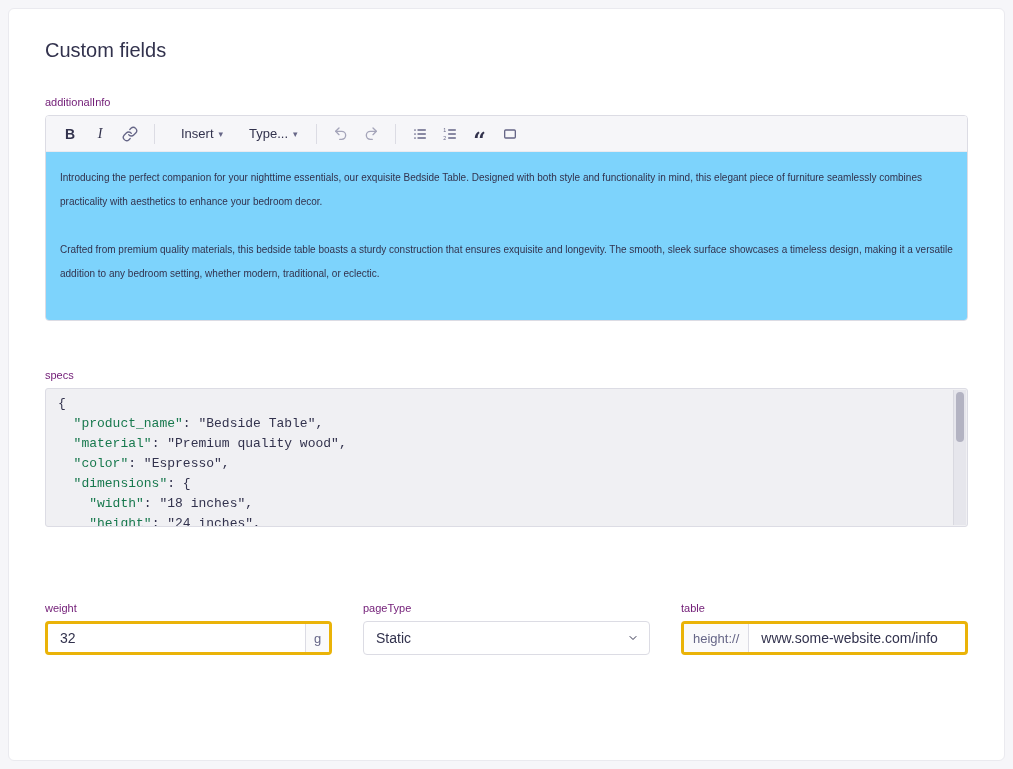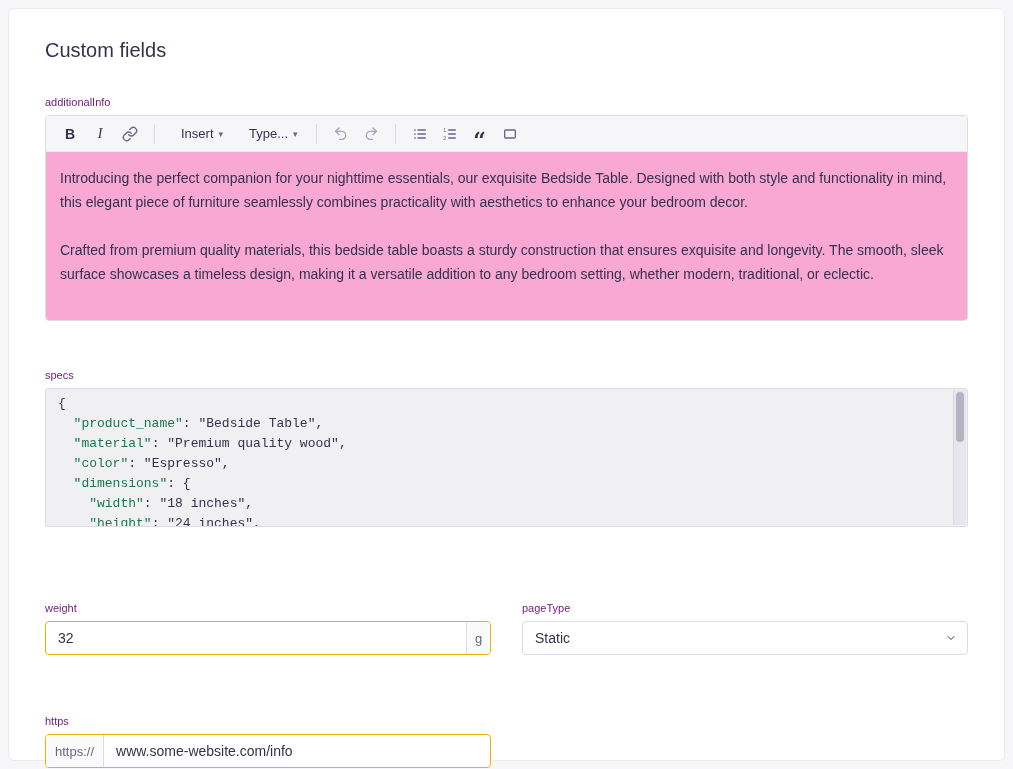--- a/index.html
+++ b/index.html
@@ -32,21 +32,21 @@
     font-family:"Liberation Sans", sans-serif; font-size:14px; color:#32324d; gap:5px;
   }
   .tb-btn.bold { font-weight:bold; }
   .tb-btn.italic { font-style:italic; font-family:"Liberation Serif", serif; }
   .tb-btn.dd { font-size:13px; padding:0 8px;margin-left:8px; }
   .tb-btn .caret { font-size:9px; color:#666687; }
   .tb-btn.quote { font-family:"DejaVu Serif", serif; font-size:22px; font-weight:bold; line-height:10px; padding-top:12px; }
   .tb-sep { width:1px; height:20px; background:#dcdce4; margin:0 8px; }
   .rte-content {
     height:168px; padding:14px 14px; overflow:hidden;
-    font-size:14px; line-height:24px; color:#32324d; background:#f9a8d4;
+    font-size:10px; line-height:24px; color:#32324d; background:#7dd3fc;
   }
   .rte-content p { margin:0 0 24px 0; }
 
   
   .field-specs { margin-bottom:75px; }
   .code-editor {
     position:relative; height:139px; overflow:hidden;
     background:#f0f0f3; border:1px solid #dcdce4; border-radius:3px;
   }
   .code-lines { padding:5px 26px 5px 12px; }
@@ -61,26 +61,26 @@
     position:absolute; top:1px; right:1px; bottom:1px; width:13px;
     background:#e6e6ec; border-left:1px solid #d9d9e0;
   }
   .fake-scrollbar .thumb {
     position:absolute; top:2px; left:2px; width:8px; height:50px;
     background:#b3b3c2; border-radius:4px;
   }
 
   
   .grid {
-    display:grid; grid-template-columns:1fr 1fr;
+    display:grid; grid-template-columns:1fr 1fr 1fr;
     column-gap:31px; row-gap:46px;
   }
   .input-wrap {
     display:flex; align-items:stretch; height:34px;
-    border:1px solid #eab308; border-radius:4px; background:#fff; overflow:hidden;
+    border:3px solid #eab308; border-radius:4px; background:#fff; overflow:hidden;
   }
   .input-wrap input {
     flex:1; min-width:0; border:none; outline:none; background:transparent;
     padding:0 12px; font-family:"Liberation Sans", sans-serif; font-size:14px; color:#32324d;
   }
   .addon {
     display:flex; align-items:center; justify-content:center;
     font-size:13px; color:#666687; background:#fafafb;
   }
   .addon.suffix { border-left:1px solid #dcdce4; width:24px; }
@@ -216,21 +216,21 @@
         </select>
         <span class="chev">
           <svg width="12" height="12" viewBox="0 0 24 24" fill="none" stroke="#32324d" stroke-width="2" stroke-linecap="round" stroke-linejoin="round">
               <polyline points="6 9 12 15 18 9"></polyline>
             </svg>
         </span>
       </div>
     </div>
 
     <div>
-      <label class="field-label">https</label>
+      <label class="field-label">table</label>
       <div class="input-wrap">
-        <div class="addon prefix">https://</div>
+        <div class="addon prefix">height://</div>
         <input type="text" value="www.some-website.com/info" style="">
       </div>
     </div>
 
   </div>
 </div>
 
 </body></html>

